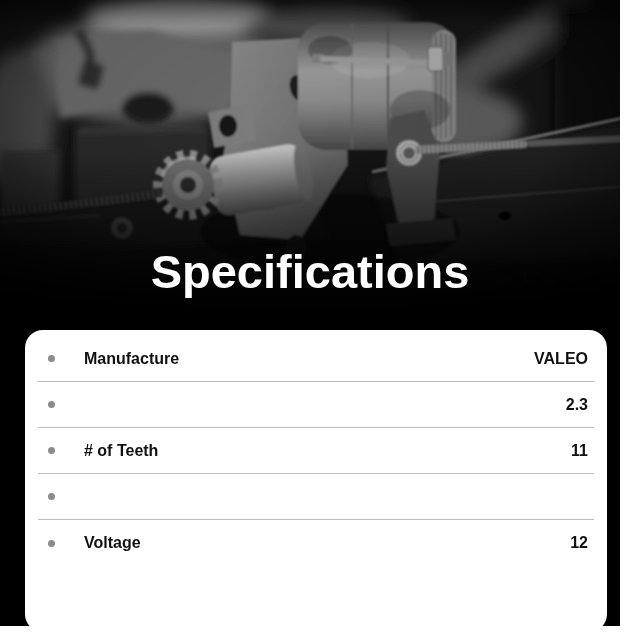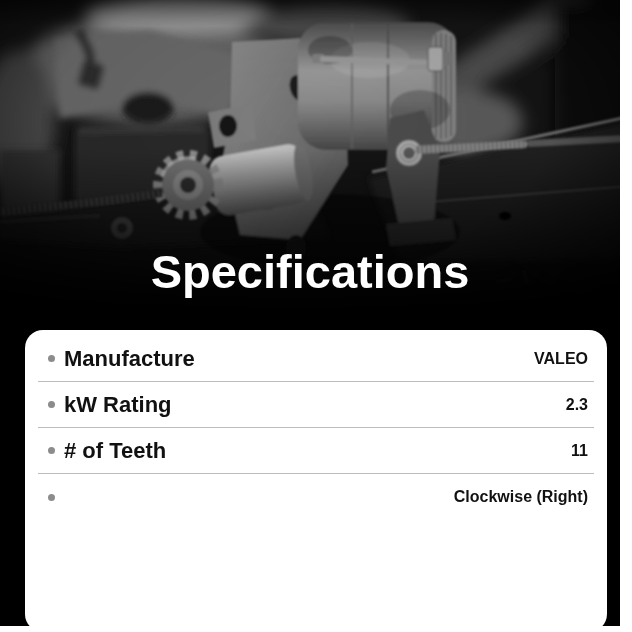--- a/index.html
+++ b/index.html
@@ -26,21 +26,21 @@
   .row{
     display:flex;align-items:center;height:46px;margin:0 13px;
     padding:0 6px 0 10px;box-sizing:border-box;
     border-bottom:1.5px solid var(--divider,#bdbdbd);
   }
   .row:last-child{border-bottom:none;}
   .bullet{
     flex:0 0 auto;width:7px;height:7px;border-radius:50%;
     background:var(--bullet,#8c8c8c);margin-right:9px;
   }
-  .label{font-size:22px;font-weight:700;color:var(--text,#111111);white-space:nowrap;}
+  .label{font-size:16px;font-weight:700;color:var(--text,#111111);white-space:nowrap;margin-left:20px;}
   .value{margin-left:auto;font-size:16px;font-weight:700;color:var(--text,#111111);text-align:right;white-space:nowrap;}
 </style>
 </head>
 <body>
 
 <div class="frame">
 
   <div class="black-panel">
 
     <svg class="photo" width="632" height="346" viewBox="0 0 632 346">
@@ -188,27 +188,30 @@
   <h1 class="title">Specifications</h1>
 
   <div class="card">
     <div class="row">
       <span class="bullet"></span>
       <span class="label">Manufacture</span>
       <span class="value">VALEO</span>
     </div>
     <div class="row">
       <span class="bullet"></span>
-      <span class="label">kW Rating</span>
       <span class="value">2.3</span>
     </div>
     <div class="row">
       <span class="bullet"></span>
       <span class="label"># of Teeth</span>
       <span class="value">11</span>
     </div>
     <div class="row">
       <span class="bullet"></span>
-      <span class="value">Clockwise (Right)</span>
+    </div>
+    <div class="row">
+      <span class="bullet"></span>
+      <span class="label">Voltage</span>
+      <span class="value">12</span>
     </div>
   </div>
 
 </div>
 
 </body></html>

